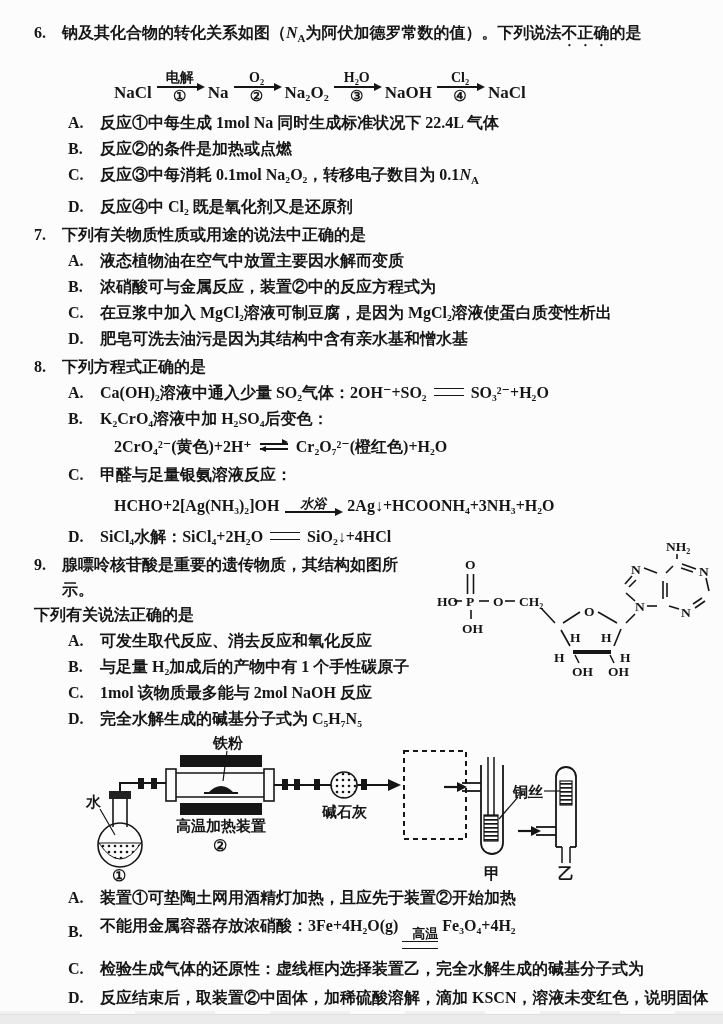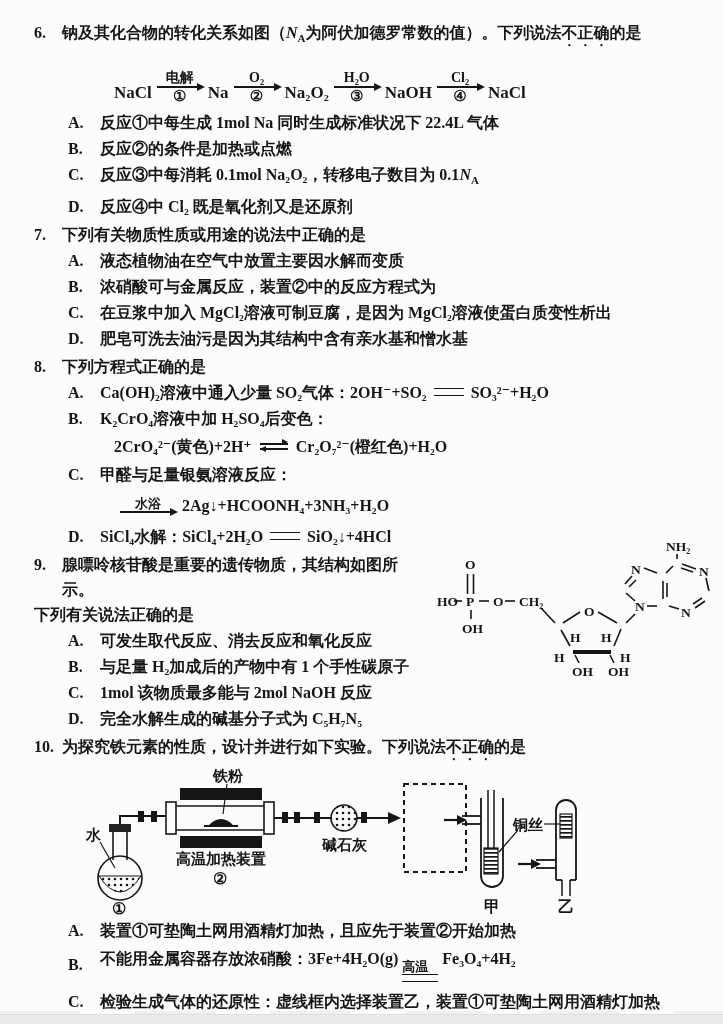--- a/index.html
+++ b/index.html
@@ -31,22 +31,22 @@
   .subline.tall{height:36px;}
   .eqline{display:inline-block;width:30px;height:6px;border-top:1.8px solid #161616;
         border-bottom:1.8px solid #161616;vertical-align:2px;margin:0 7px;}
   .eqm{display:inline-flex;flex-direction:column;gap:3px;vertical-align:-1px;margin:0 8px;}
   .eqm .hl{width:28px;height:1.8px;background:#161616;position:relative;}
   .eqm .hl.r::after{content:"";position:absolute;right:0;top:-4.5px;border:3.2px solid transparent;
         border-left:6px solid #161616;border-right:0;}
   .eqm .hl.l::before{content:"";position:absolute;left:0;top:-1.5px;border:3.2px solid transparent;
         border-right:6px solid #161616;border-left:0;}
   .warrow{display:inline-flex;flex-direction:column;align-items:center;margin:0 6px;vertical-align:-6px;}
-  .w-top{font-size:13px;line-height:14px;}
-  .deq{display:inline-flex;flex-direction:column;align-items:flex-start;margin:0 4px;vertical-align:-7px;}
+  .w-top{font-size:13px;line-height:14px;font-style:italic;}
+  .deq{display:inline-flex;flex-direction:column;align-items:flex-end;margin:0 4px;vertical-align:-7px;}
   .deq-top{font-size:13px;line-height:14px;}
   .deq-line{width:36px;height:6px;border-top:1.8px solid #161616;border-bottom:1.8px solid #161616;}
   
   .q9wrap{position:relative;}
   .q9left{width:392px;}
   .structure{position:absolute;right:0;top:-14px;}
   svg text{font-family:inherit;fill:#161616;}
   
   .apparatus{margin:4px 0 2px 24px;display:block;}
   .scan-dash{position:absolute;bottom:10px;left:0;width:100%;height:3px;
@@ -156,20 +156,21 @@
               <span class="hl r"></span>
               <span class="hl l"></span>
             </span>
         <span>Cr₂O₇²⁻(橙红色)+H₂O</span>
       </div>
       <div class="opt">
             <span class="olab">C.</span>
             <span class="otext">甲醛与足量银氨溶液反应：</span>
           </div>
       <div class="subline tall">
+        <span>HCHO+2[Ag(NH₃)₂]OH</span>
         <span class="warrow">
               <span class="w-top">水浴</span>
               <span class="shaft" style="width:56px;"></span>
             </span>
         <span>2Ag↓+HCOONH₄+3NH₃+H₂O</span>
       </div>
       <div class="opt">
             <span class="olab">D.</span>
             <span class="otext"><span>SiCl₄水解：SiCl₄+2H₂O</span><span class="eqline"></span><span>SiO₂↓+4HCl</span></span>
           </div>
@@ -257,24 +258,20 @@
         <text x="243" y="13">NH₂</text>
         <text x="208" y="36">N</text>
         <text x="212" y="73">N</text>
         <text x="276" y="38">N</text>
         <text x="258" y="79">N</text>
       </g>
     </svg>
   </section>
 
   <section>
-    <div class="qhead">
-      <span class="qnum">10.</span>
-      <span><span>为探究铁元素的性质，设计并进行如下实验。下列说法</span><span class="emph">不正确</span><span>的是</span></span>
-    </div>
     <svg class="apparatus" width="650" height="148" viewBox="0 0 650 148">
       <defs>
         <pattern id="dotp" width="6" height="6" patternUnits="userSpaceOnUse">
               <circle cx="3" cy="3" r="1.3" fill="#161616"></circle>
             </pattern>
         <pattern id="coilp" width="6" height="4" patternUnits="userSpaceOnUse">
               <rect width="6" height="1.7" fill="#161616"></rect>
             </pattern>
       </defs>
 
@@ -360,21 +357,21 @@
           </div>
       <div class="opt" style="height:40px;align-items:center;">
         <span class="olab">B.</span>
         <span class="otext"><span>不能用金属容器存放浓硝酸：3Fe+4H₂O(g)</span><span class="deq">
                 <span class="deq-top">高温</span>
                 <span class="deq-line"></span>
               </span><span>Fe₃O₄+4H₂</span></span>
       </div>
       <div class="opt" style="margin-top:5px;">
             <span class="olab">C.</span>
-            <span class="otext">检验生成气体的还原性：虚线框内选择装置乙，装置①可垫陶土网用酒精灯加热</span>
+            <span class="otext">检验生成气体的还原性：虚线框内选择装置乙，完全水解生成的碱基分子式为</span>
           </div>
       <div class="opt" style="margin-top:4px;">
             <span class="olab">D.</span>
             <span class="otext">反应结束后，取装置②中固体，加稀硫酸溶解，滴加 KSCN，溶液未变红色，说明固体中无+3 价铁生成</span>
           </div>
     </div>
   </section>
 
 </div>
 <div class="scan-dash"></div>

